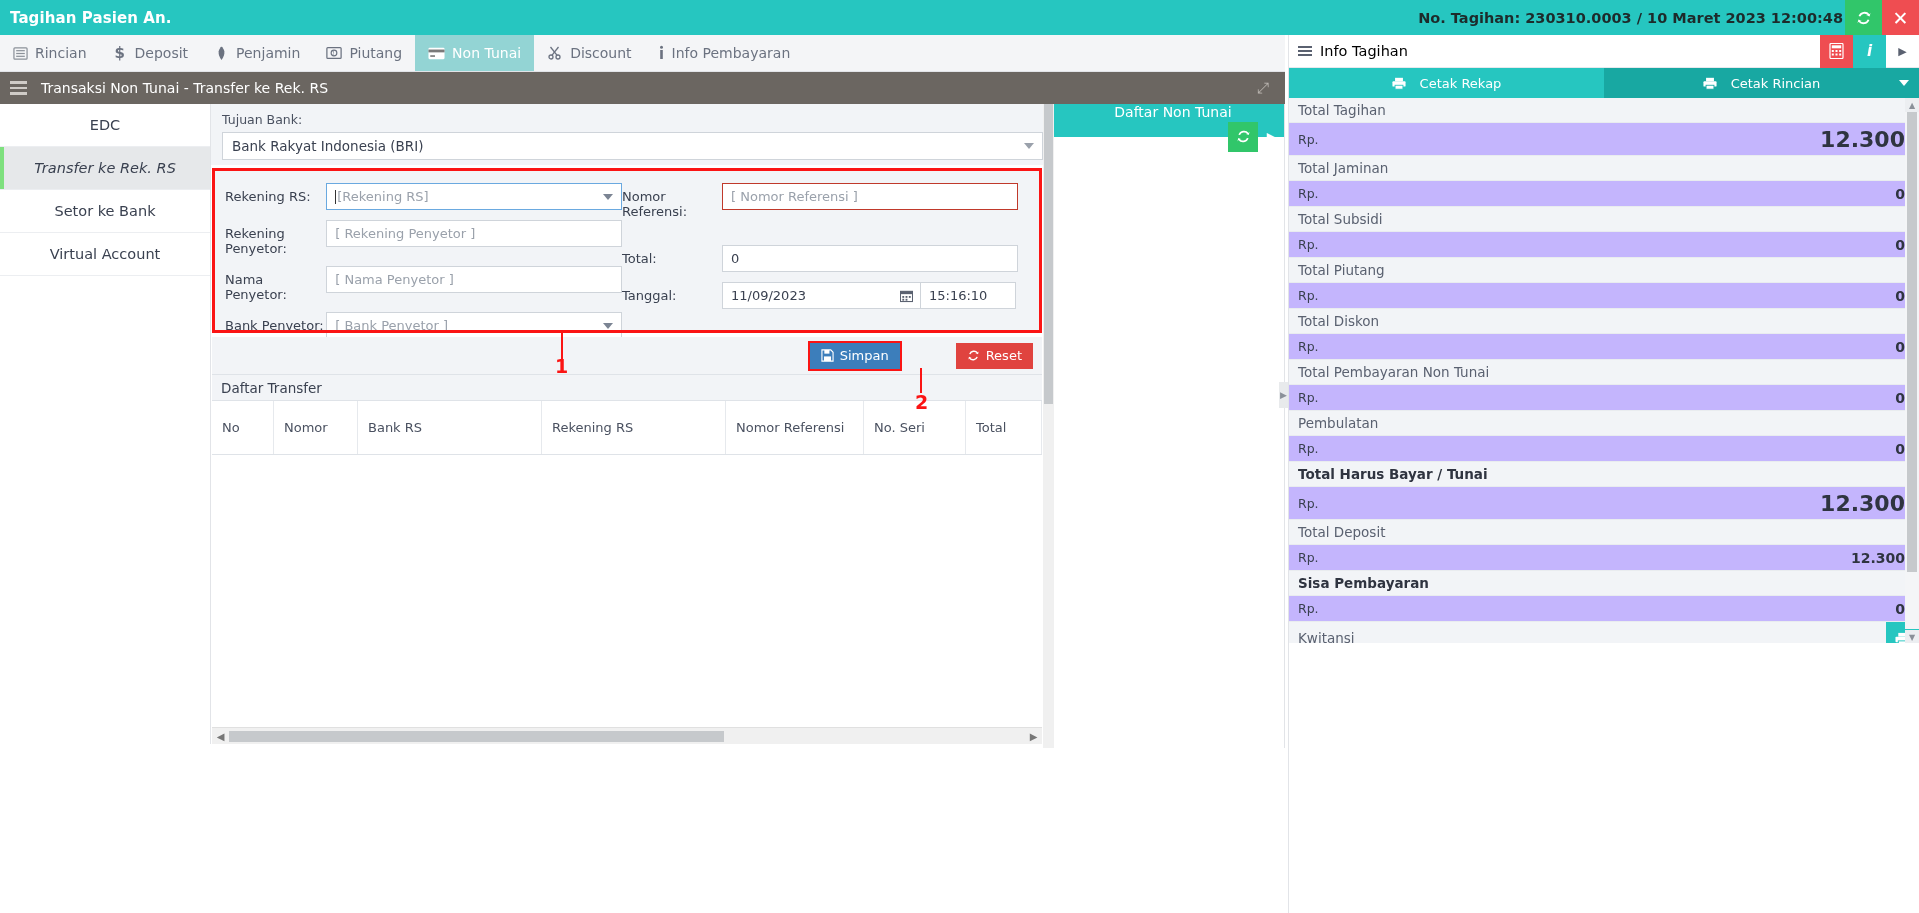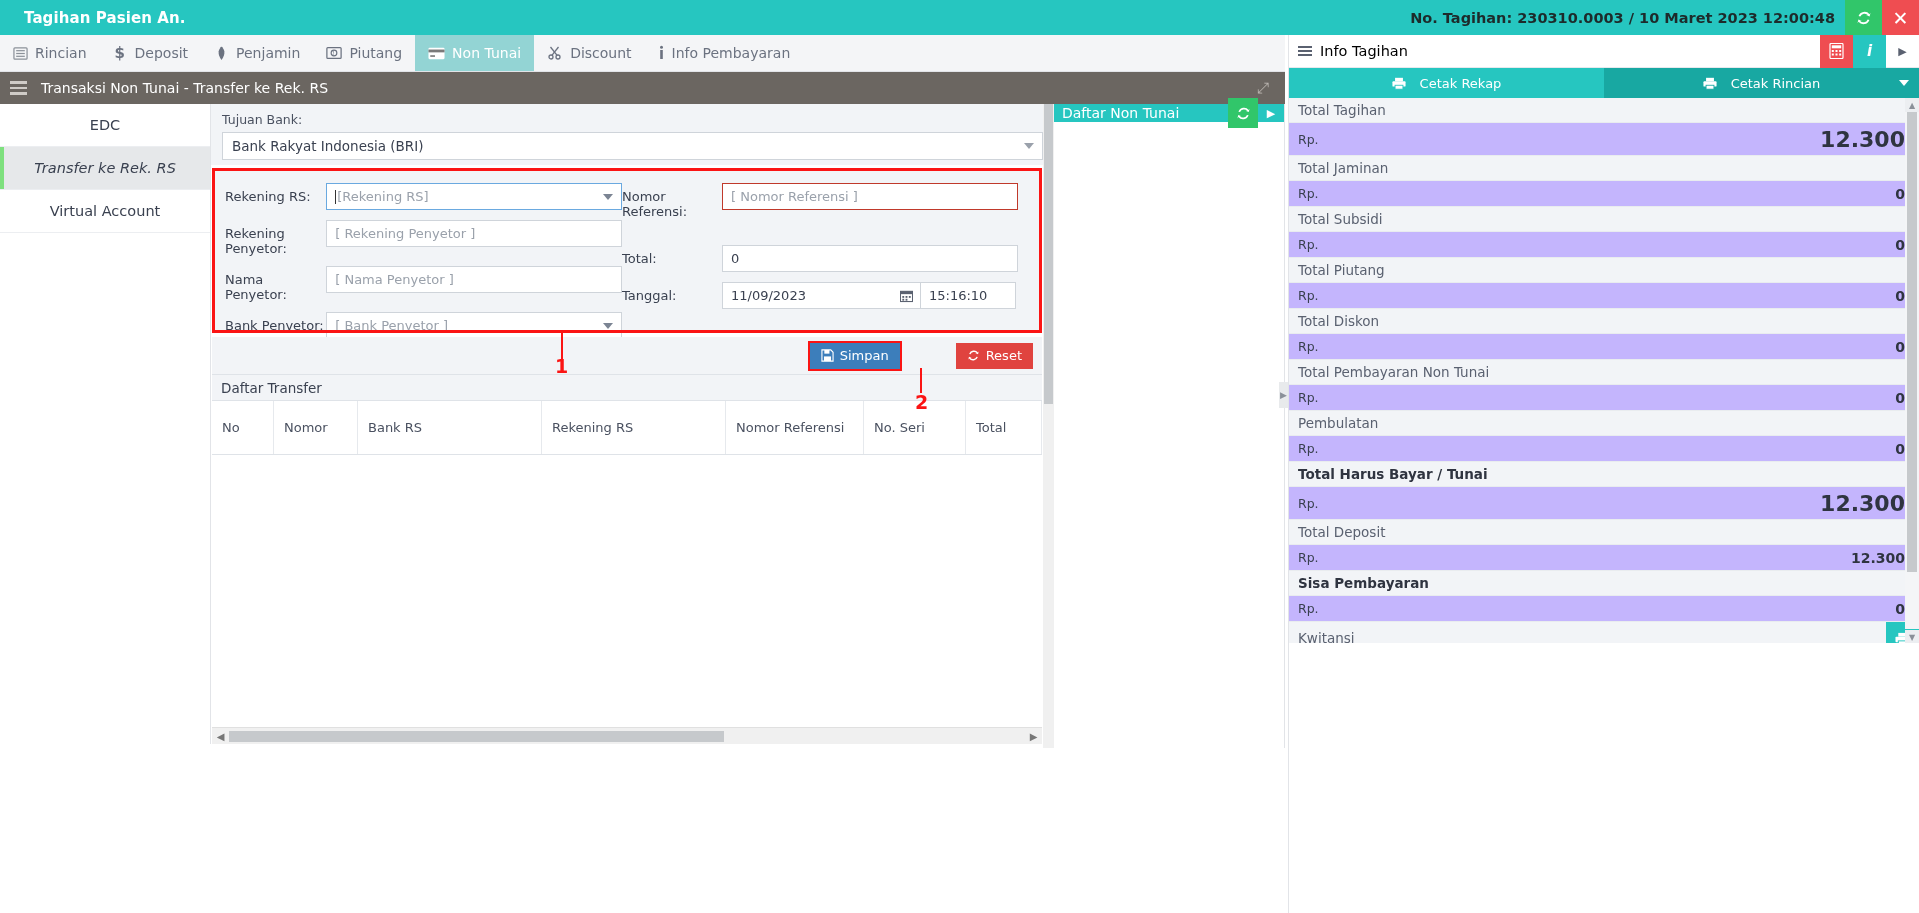--- a/index.html
+++ b/index.html
@@ -11,27 +11,27 @@
     background:#fff;
   }
   .app { position:relative; width:1919px; height:913px; }
 
   
   .topbar {
     position:absolute; left:0; top:0; width:1919px; height:35px;
     background:#26c6c0; display:flex; align-items:center;
   }
   .topbar-title {
-    color:#fff; font-size:15px; font-weight:700; padding-left:24px; letter-spacing:.1px;
+    color:#fff; font-size:15px; font-weight:700; padding-left:10px; letter-spacing:.1px;
   }
   .topbar-right {
     margin-left:auto; display:flex; align-items:center; height:35px;
   }
   .topbar-billno {
-    color:#1d2b2b; font-size:14.5px; font-weight:700; padding-right:10px; white-space:nowrap;
+    color:#1d2b2b; font-size:14.5px; font-weight:700; padding-right:2px; white-space:nowrap;
   }
   .btn-refresh-top {
     width:37px; height:35px; background:#31c66a; display:flex; align-items:center; justify-content:center;
     cursor:pointer;
   }
   .btn-close-top {
     width:37px; height:35px; background:#ef4d51; display:flex; align-items:center; justify-content:center;
     cursor:pointer; color:#fff; font-size:19px; font-weight:700;
   }
 
@@ -168,22 +168,22 @@
     position:absolute; left:1043px; top:104px; width:11px; height:644px; background:#f0f0f0;
   }
   .vscroll-main .thumb { position:absolute; left:1px; top:0; width:9px; height:300px; background:#c6c9cc; }
 
   
   .dnt {
     position:absolute; left:1054px; top:104px; width:231px; height:644px;
     background:#fff; border-right:1px solid #e2e4e8;
   }
   .dnt-head {
-    height:18px; background:#26c6c0; display:flex; align-items:center;
-    color:#fff; font-size:14px; padding-left:8px;
+    height:33px; background:#26c6c0; display:flex; align-items:center;
+    color:#fff; font-size:14px; padding-left:8px;flex-direction:column;
   }
   .dnt-head .sp { margin-left:auto; display:flex; align-items:center; height:33px; }
   .dnt-refresh { width:30px;height:30px;background:#31c66a; display:flex;align-items:center;justify-content:center;cursor:pointer;}
   .dnt-next { width:26px;height:33px;display:flex;align-items:center;justify-content:center;color:#fff;font-size:11px;cursor:pointer;}
 
   .collapse-handle {
     position:absolute; left:1279px; top:382px; width:9px; height:26px;
     background:#e8eaec; display:flex; align-items:center; justify-content:center;
     font-size:9px; color:#8a9099; cursor:pointer; z-index:5;
   }
@@ -350,20 +350,23 @@
     <span>Transaksi Non Tunai - Transfer ke Rek. RS</span>
     <span class="expand">⤢</span>
   </div>
 
   <div class="subnav">
     <div class="subnav-item">
       <span>EDC</span>
     </div>
     <div class="subnav-item active">
       <span>Transfer ke Rek. RS</span>
+    </div>
+    <div class="subnav-item">
+      <span>Setor ke Bank</span>
     </div>
     <div class="subnav-item">
       <span>Virtual Account</span>
     </div>
   </div>
 
   <div class="mainpanel">
     <div class="tujuan-wrap">
       <div class="lbl-small">Tujuan Bank:</div>
       <div class="select-box">

